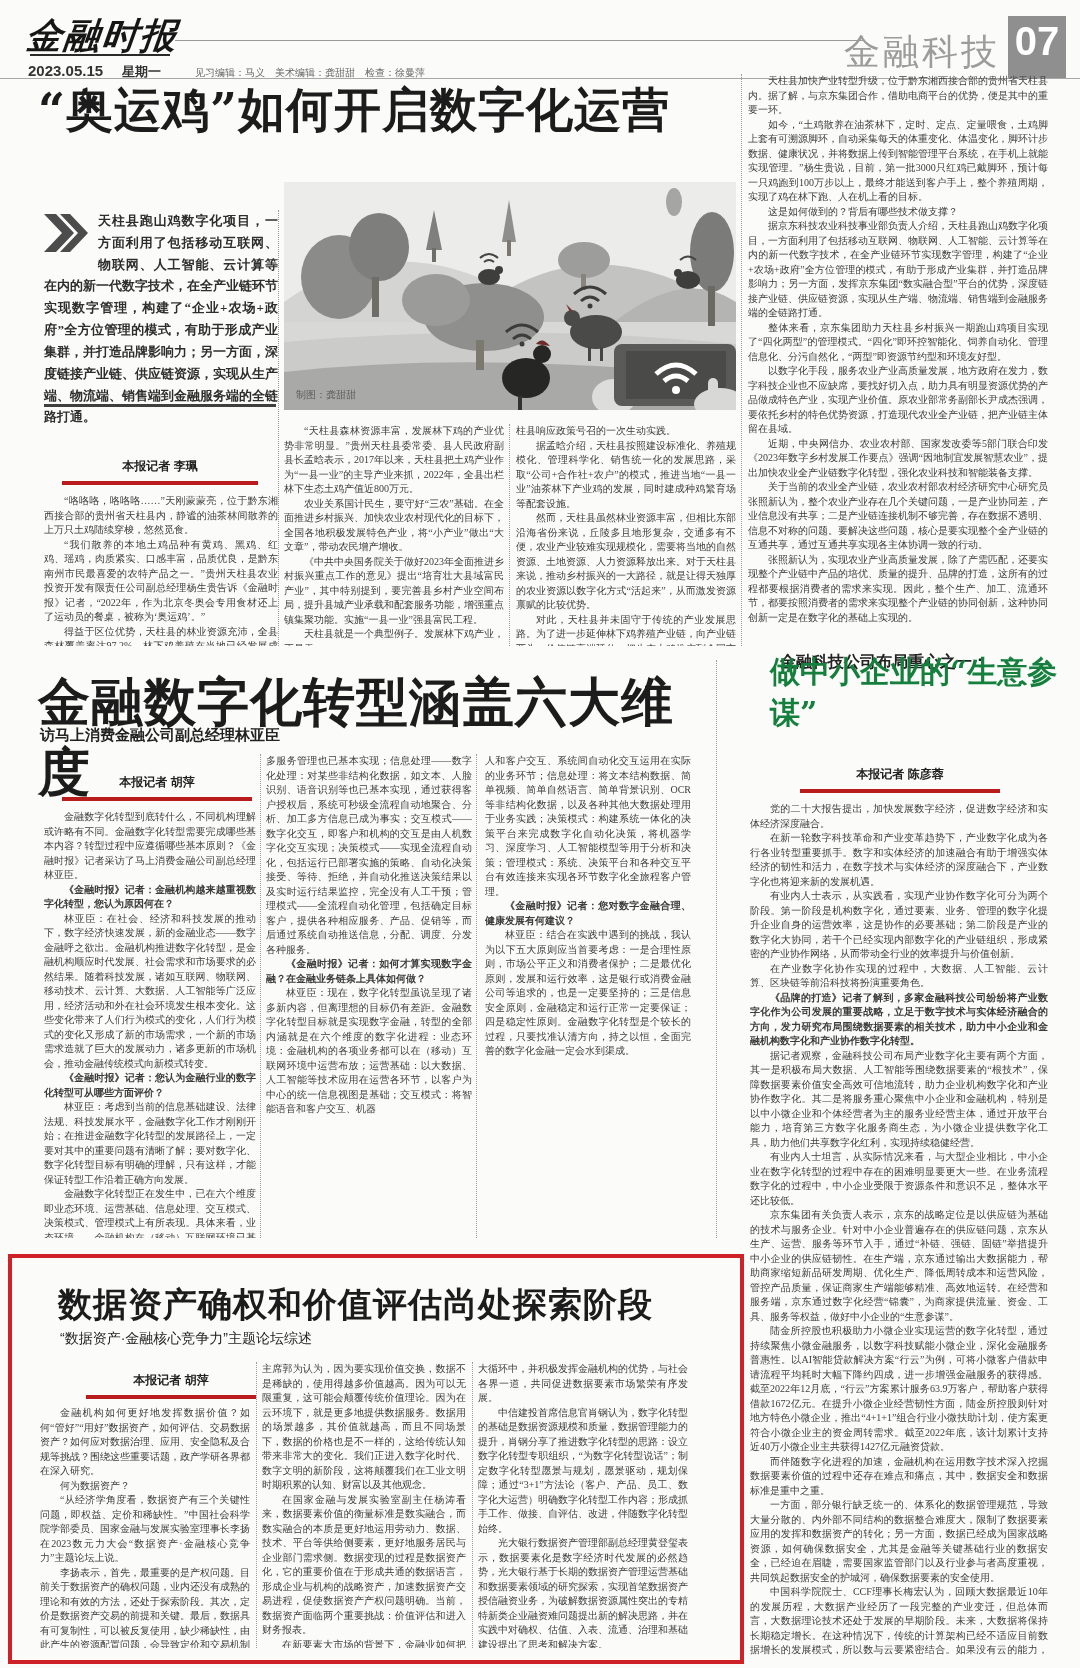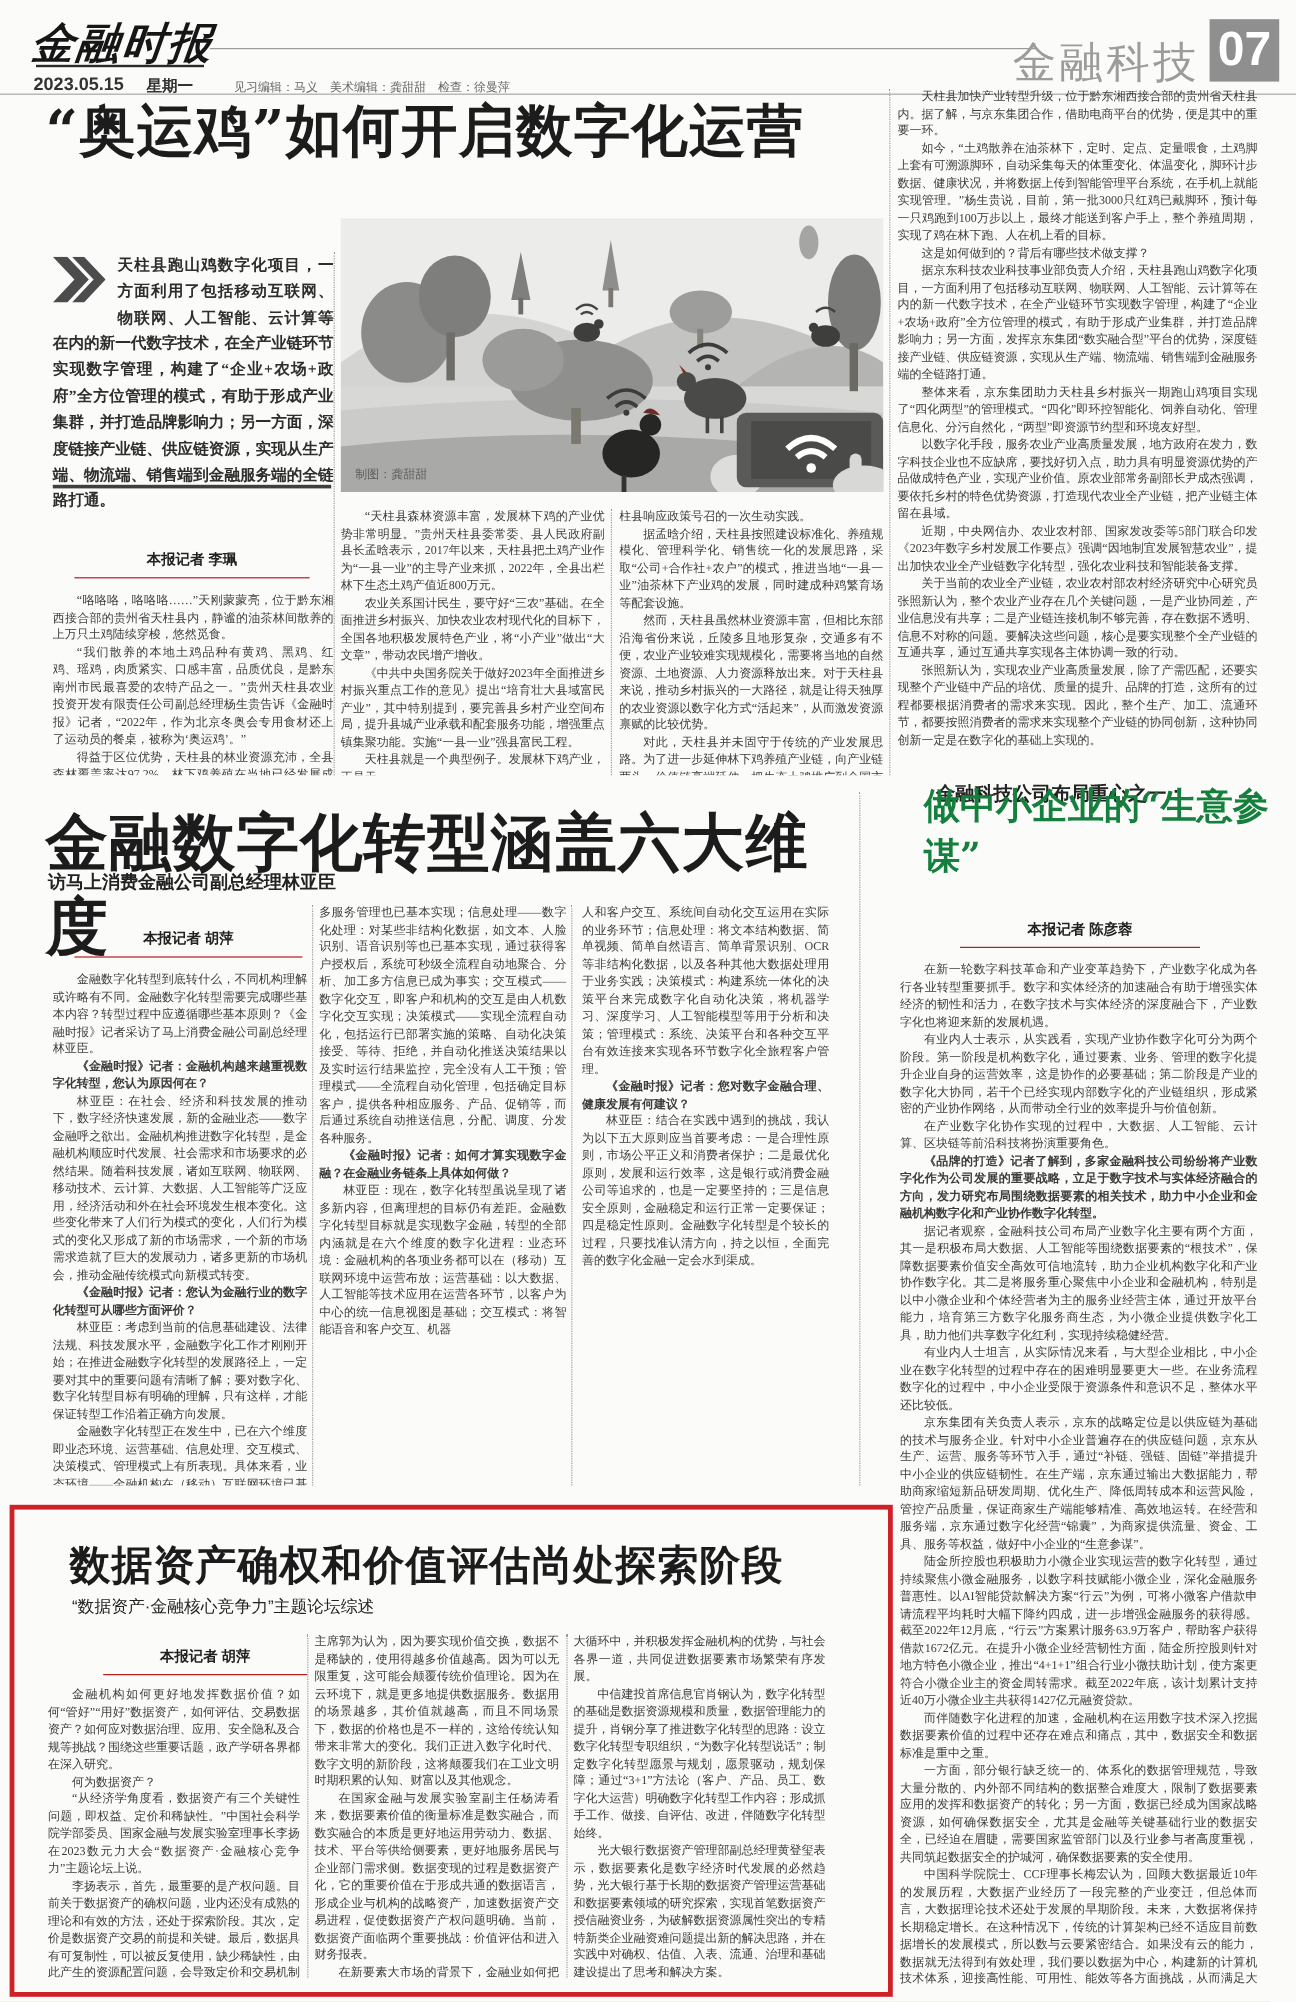--- a/index.html
+++ b/index.html
@@ -8,30 +8,30 @@
   .abs{position:absolute;}
   
   .logo{left:26px;top:12px;font-size:36px;font-weight:900;font-style:italic;color:#161616;
         font-family:"DejaVu Serif",serif;transform:skew(-6deg);letter-spacing:2px;}
   .logo-rule{left:30px;top:54px;width:140px;height:2px;background:#2a2a2a;}
   .hdr-line1{left:175px;top:40px;width:690px;height:1px;background:#9a9a9a;}
   .date{left:28px;top:62px;font-size:15px;font-weight:bold;font-family:"Liberation Sans",sans-serif;color:#333;}
   .weekday{left:122px;top:63px;font-size:13px;font-weight:bold;font-family:"Liberation Sans",sans-serif;color:#333;}
   .credits{left:195px;top:66px;font-size:10px;color:#666;font-family:"Liberation Sans",sans-serif;}
   .section-title{right:80px;top:28px;font-size:36px;color:#9c9c9c;font-family:"Liberation Sans",sans-serif;letter-spacing:3px;}
-  .page-badge{right:14px;top:16px;width:58px;height:52px;background:#8f8f8f;color:#fff;
+  .page-badge{right:14px;top:16px;width:58px;height:62px;background:#8f8f8f;color:#fff;
               font-family:"Liberation Sans",sans-serif;font-size:40px;font-weight:bold;text-align:center;line-height:50px;}
   .hdr-line2{left:0;top:78px;width:1080px;height:1px;background:#a8a8a8;}
   
   .body-col{font-size:10px;line-height:1.45;text-align:justify;overflow:hidden;}
   .body-col p{margin:0;text-indent:2em;}
   .body-col p.cont{text-indent:0;}
   .body-col p.q{font-weight:bold;}
   .byline{font-size:12px;font-weight:bold;text-align:center;font-family:"Liberation Sans",sans-serif;
-          color:#222;border-bottom:1px solid #b91c1c;padding-bottom:6px;}
+          color:#222;border-bottom:4px solid #b91c1c;padding-bottom:6px;}
   .vrule{width:0;border-left:1px dotted #9b9b9b;}
   
   .a1-headline{left:38px;top:84px;width:710px;font-size:47px;font-weight:900;color:#1c1c1c;
                letter-spacing:1px;line-height:1.1;font-family:"DejaVu Serif",serif;}
   .a1-quote{left:44px;top:210px;width:234px;font-size:13px;line-height:1.68;font-weight:bold;text-align:justify;color:#2e2e2e;}
   .a1-quote .chev{float:left;margin:4px 10px 2px 0;}
   .a1-lede-rule{left:44px;top:404px;width:232px;height:3px;background:#3f3f3f;}
   .a1-byline{left:62px;top:458px;width:196px;}
   .a1-col1{left:44px;top:494px;width:234px;height:152px;}
   .illus{left:284px;top:182px;width:452px;height:228px;background:#ececea;}
@@ -217,20 +217,21 @@
       <p>林亚臣：结合在实践中遇到的挑战，我认为以下五大原则应当首要考虑：一是合理性原则，市场公平正义和消费者保护；二是最优化原则，发展和运行效率，这是银行或消费金融公司等追求的，也是一定要坚持的；三是信息安全原则，金融稳定和运行正常一定要保证；四是稳定性原则。金融数字化转型是个较长的过程，只要找准认清方向，持之以恒，全面完善的数字化金融一定会水到渠成。</p>
     </div>
   <div class="abs vrule" style="left:260px;top:754px;height:484px;"></div>
   <div class="abs vrule" style="left:476px;top:754px;height:484px;"></div>
   <div class="abs vrule" style="left:716px;top:660px;height:578px;"></div>
 
   <div class="abs a3-kicker">金融科技公司布局重心之一：</div>
   <div class="abs a3-headline">做中小企业的“生意参谋”</div>
   <div class="abs byline a3-byline">本报记者 陈彦蓉</div>
   <div class="abs body-col a3-col">
+      <p>党的二十大报告提出，加快发展数字经济，促进数字经济和实体经济深度融合。</p>
       <p>在新一轮数字科技革命和产业变革趋势下，产业数字化成为各行各业转型重要抓手。数字和实体经济的加速融合有助于增强实体经济的韧性和活力，在数字技术与实体经济的深度融合下，产业数字化也将迎来新的发展机遇。</p>
       <p>有业内人士表示，从实践看，实现产业协作数字化可分为两个阶段。第一阶段是机构数字化，通过要素、业务、管理的数字化提升企业自身的运营效率，这是协作的必要基础；第二阶段是产业的数字化大协同，若干个已经实现内部数字化的产业链组织，形成紧密的产业协作网络，从而带动全行业的效率提升与价值创新。</p>
       <p>在产业数字化协作实现的过程中，大数据、人工智能、云计算、区块链等前沿科技将扮演重要角色。</p>
       <p class="q">《品牌的打造》记者了解到，多家金融科技公司纷纷将产业数字化作为公司发展的重要战略，立足于数字技术与实体经济融合的方向，发力研究布局围绕数据要素的相关技术，助力中小企业和金融机构数字化和产业协作数字化转型。</p>
       <p>据记者观察，金融科技公司布局产业数字化主要有两个方面，其一是积极布局大数据、人工智能等围绕数据要素的“根技术”，保障数据要素价值安全高效可信地流转，助力企业机构数字化和产业协作数字化。其二是将服务重心聚焦中小企业和金融机构，特别是以中小微企业和个体经营者为主的服务业经营主体，通过开放平台能力，培育第三方数字化服务商生态，为小微企业提供数字化工具，助力他们共享数字化红利，实现持续稳健经营。</p>
       <p>有业内人士坦言，从实际情况来看，与大型企业相比，中小企业在数字化转型的过程中存在的困难明显要更大一些。在业务流程数字化的过程中，中小企业受限于资源条件和意识不足，整体水平还比较低。</p>
       <p>京东集团有关负责人表示，京东的战略定位是以供应链为基础的技术与服务企业。针对中小企业普遍存在的供应链问题，京东从生产、运营、服务等环节入手，通过“补链、强链、固链”举措提升中小企业的供应链韧性。在生产端，京东通过输出大数据能力，帮助商家缩短新品研发周期、优化生产、降低周转成本和运营风险，管控产品质量，保证商家生产端能够精准、高效地运转。在经营和服务端，京东通过数字化经营“锦囊”，为商家提供流量、资金、工具、服务等权益，做好中小企业的“生意参谋”。</p>
       <p>陆金所控股也积极助力小微企业实现运营的数字化转型，通过持续聚焦小微金融服务，以数字科技赋能小微企业，深化金融服务普惠性。以AI智能贷款解决方案“行云”为例，可将小微客户借款申请流程平均耗时大幅下降约四成，进一步增强金融服务的获得感。截至2022年12月底，“行云”方案累计服务63.9万客户，帮助客户获得借款1672亿元。在提升小微企业经营韧性方面，陆金所控股则针对地方特色小微企业，推出“4+1+1”组合行业小微扶助计划，使方案更符合小微企业主的资金周转需求。截至2022年底，该计划累计支持近40万小微企业主共获得1427亿元融资贷款。</p>
       <p>而伴随数字化进程的加速，金融机构在运用数字技术深入挖掘数据要素价值的过程中还存在难点和痛点，其中，数据安全和数据标准是重中之重。</p>
       <p>一方面，部分银行缺乏统一的、体系化的数据管理规范，导致大量分散的、内外部不同结构的数据整合难度大，限制了数据要素应用的发挥和数据资产的转化；另一方面，数据已经成为国家战略资源，如何确保数据安全，尤其是金融等关键基础行业的数据安全，已经迫在眉睫，需要国家监管部门以及行业参与者高度重视，共同筑起数据安全的护城河，确保数据要素的安全使用。</p>

